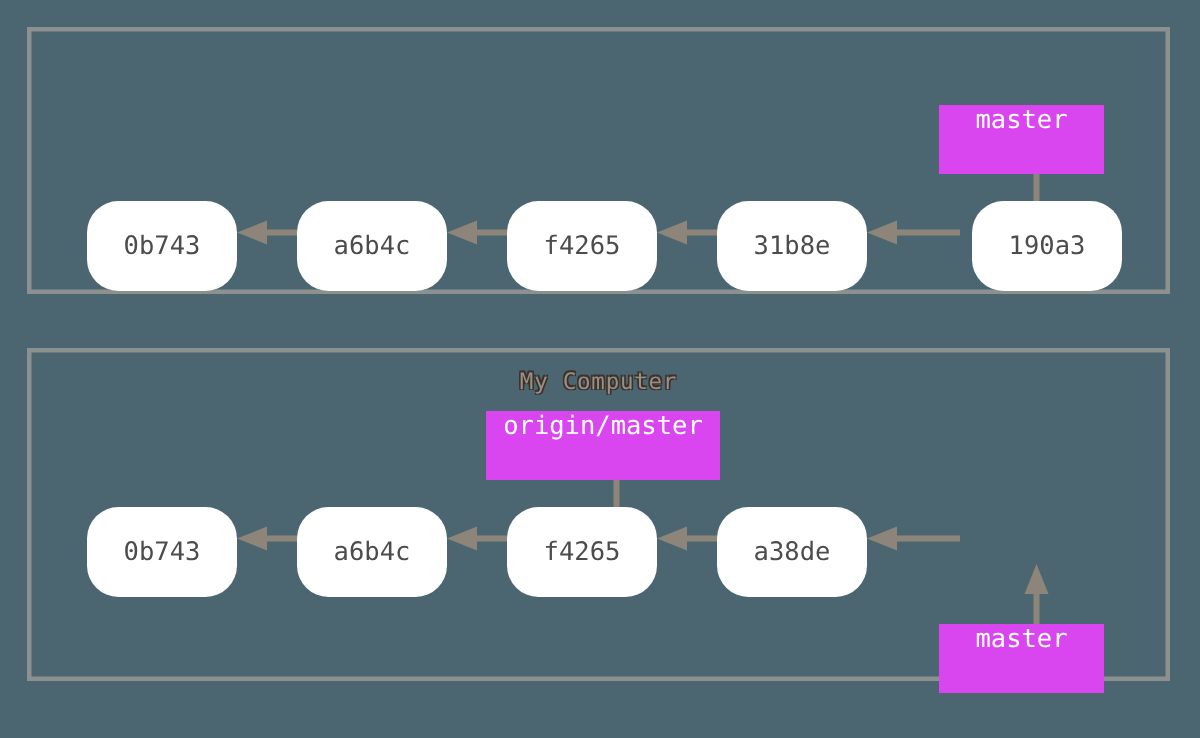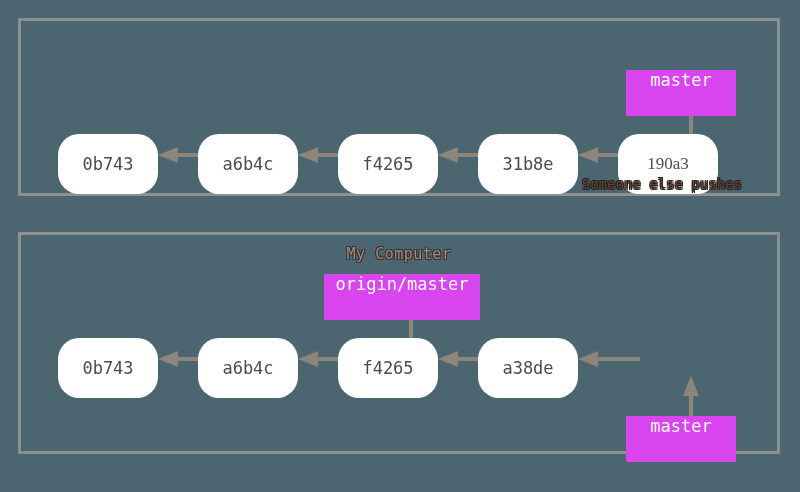--- a/index.html
+++ b/index.html
@@ -146,29 +146,28 @@
     </div>
     <div class="commit" style="left:177px; top:113px;">
       <span>a6b4c</span>
     </div>
     <div class="commit" style="left:317px; top:113px;">
       <span>f4265</span>
     </div>
     <div class="commit" style="left:457px; top:113px;align-items:center;">
       <span>31b8e</span>
     </div>
-    <div class="commit" style="left:597px; top:113px;font-family:Liberation Serif, serif;">
+    <div class="commit" style="left:627px; top:113px;">
       <span>190a3</span>
     </div>
 
     <div class="reflabel" style="left:605px; top:49px; width:110px;">
       <span>master</span>
     </div>
 
-    <div class="annotation" style="left:561px; top:155px;">Someone else pushes</div>
   </div>
 
   <div class="panel" id="panel-local">
 
     <div class="panel-title">My Computer</div>
 
     <svg class="arrow-h" style="left:137px; top:115px; width:62px;" viewBox="0 0 62 18">
       <line x1="62" y1="9" x2="18" y2="9" stroke="#8d8579" stroke-width="4"></line>
       <polygon points="0,9 20,1 20,17" fill="#8d8579"></polygon>
     </svg>

